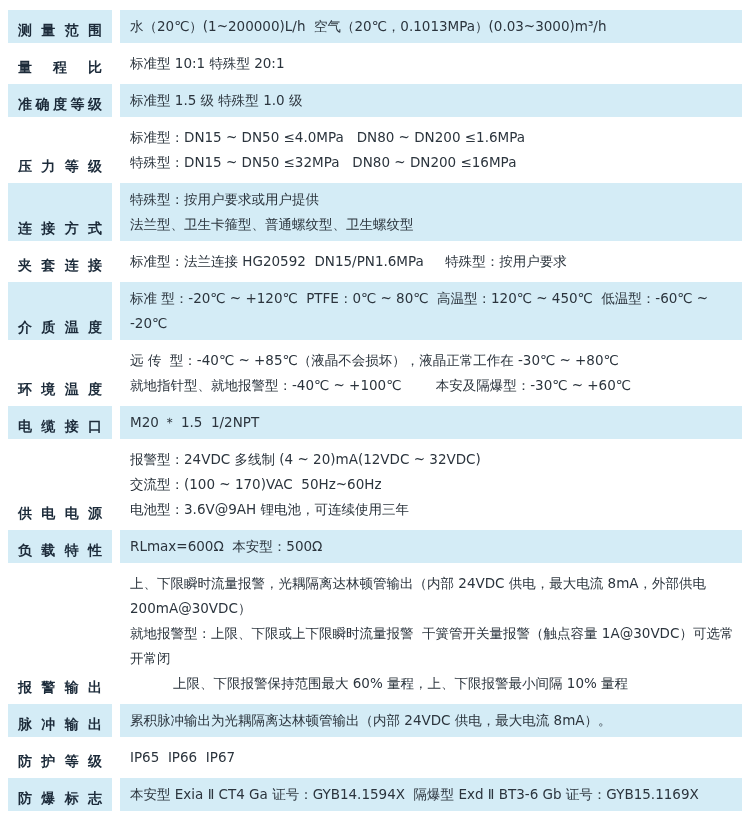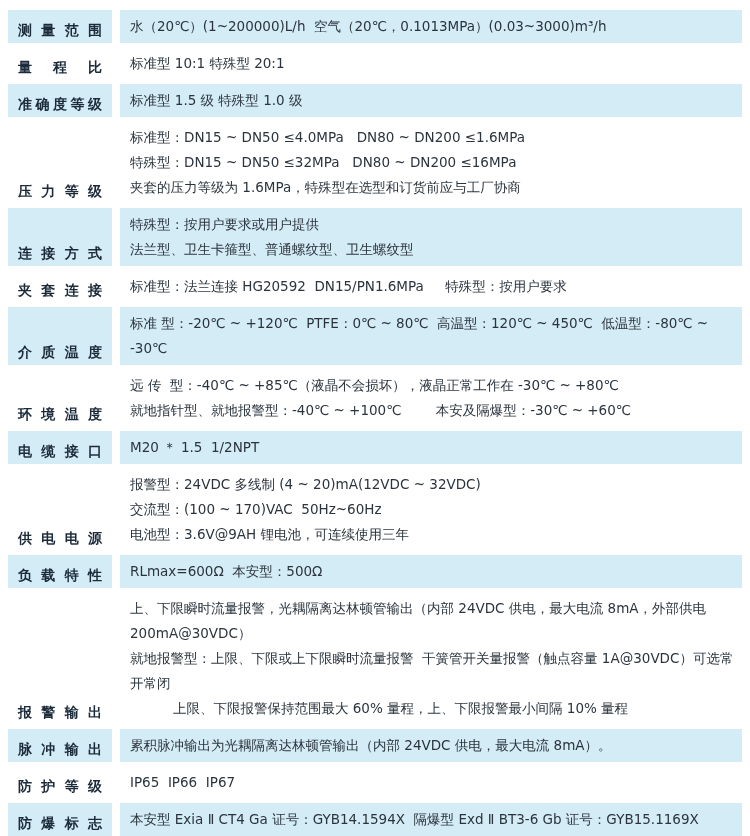--- a/index.html
+++ b/index.html
@@ -90,21 +90,20 @@
         <div class="spec-line">标准型 1.5 级 特殊型 1.0 级</div>
       </div>
     </div>
     <div class="spec-row">
       <div class="spec-label">
         <span class="spec-label-text">压力等级</span>
       </div>
       <div class="spec-value">
         <div class="spec-line">标准型：DN15 ~ DN50 ≤4.0MPa   DN80 ~ DN200 ≤1.6MPa</div>
         <div class="spec-line">特殊型：DN15 ~ DN50 ≤32MPa   DN80 ~ DN200 ≤16MPa</div>
-        <div class="spec-line">夹套的压力等级为 1.6MPa，特殊型在选型和订货前应与工厂协商</div>
       </div>
     </div>
     <div class="spec-row shaded">
       <div class="spec-label">
         <span class="spec-label-text">连接方式</span>
       </div>
       <div class="spec-value">
         <div class="spec-line">特殊型：按用户要求或用户提供</div>
         <div class="spec-line">法兰型、卫生卡箍型、普通螺纹型、卫生螺纹型</div>
       </div>
@@ -115,21 +114,21 @@
       </div>
       <div class="spec-value">
         <div class="spec-line">标准型：法兰连接 HG20592  DN15/PN1.6MPa     特殊型：按用户要求</div>
       </div>
     </div>
     <div class="spec-row shaded">
       <div class="spec-label">
         <span class="spec-label-text">介质温度</span>
       </div>
       <div class="spec-value">
-        <div class="spec-line">标准 型：-20℃ ~ +120℃  PTFE：0℃ ~ 80℃  高温型：120℃ ~ 450℃  低温型：-80℃ ~ -30℃</div>
+        <div class="spec-line">标准 型：-20℃ ~ +120℃  PTFE：0℃ ~ 80℃  高温型：120℃ ~ 450℃  低温型：-60℃ ~ -20℃</div>
       </div>
     </div>
     <div class="spec-row">
       <div class="spec-label">
         <span class="spec-label-text">环境温度</span>
       </div>
       <div class="spec-value">
         <div class="spec-line">远 传  型：-40℃ ~ +85℃（液晶不会损坏），液晶正常工作在 -30℃ ~ +80℃</div>
         <div class="spec-line">就地指针型、就地报警型：-40℃ ~ +100℃        本安及隔爆型：-30℃ ~ +60℃</div>
       </div>

